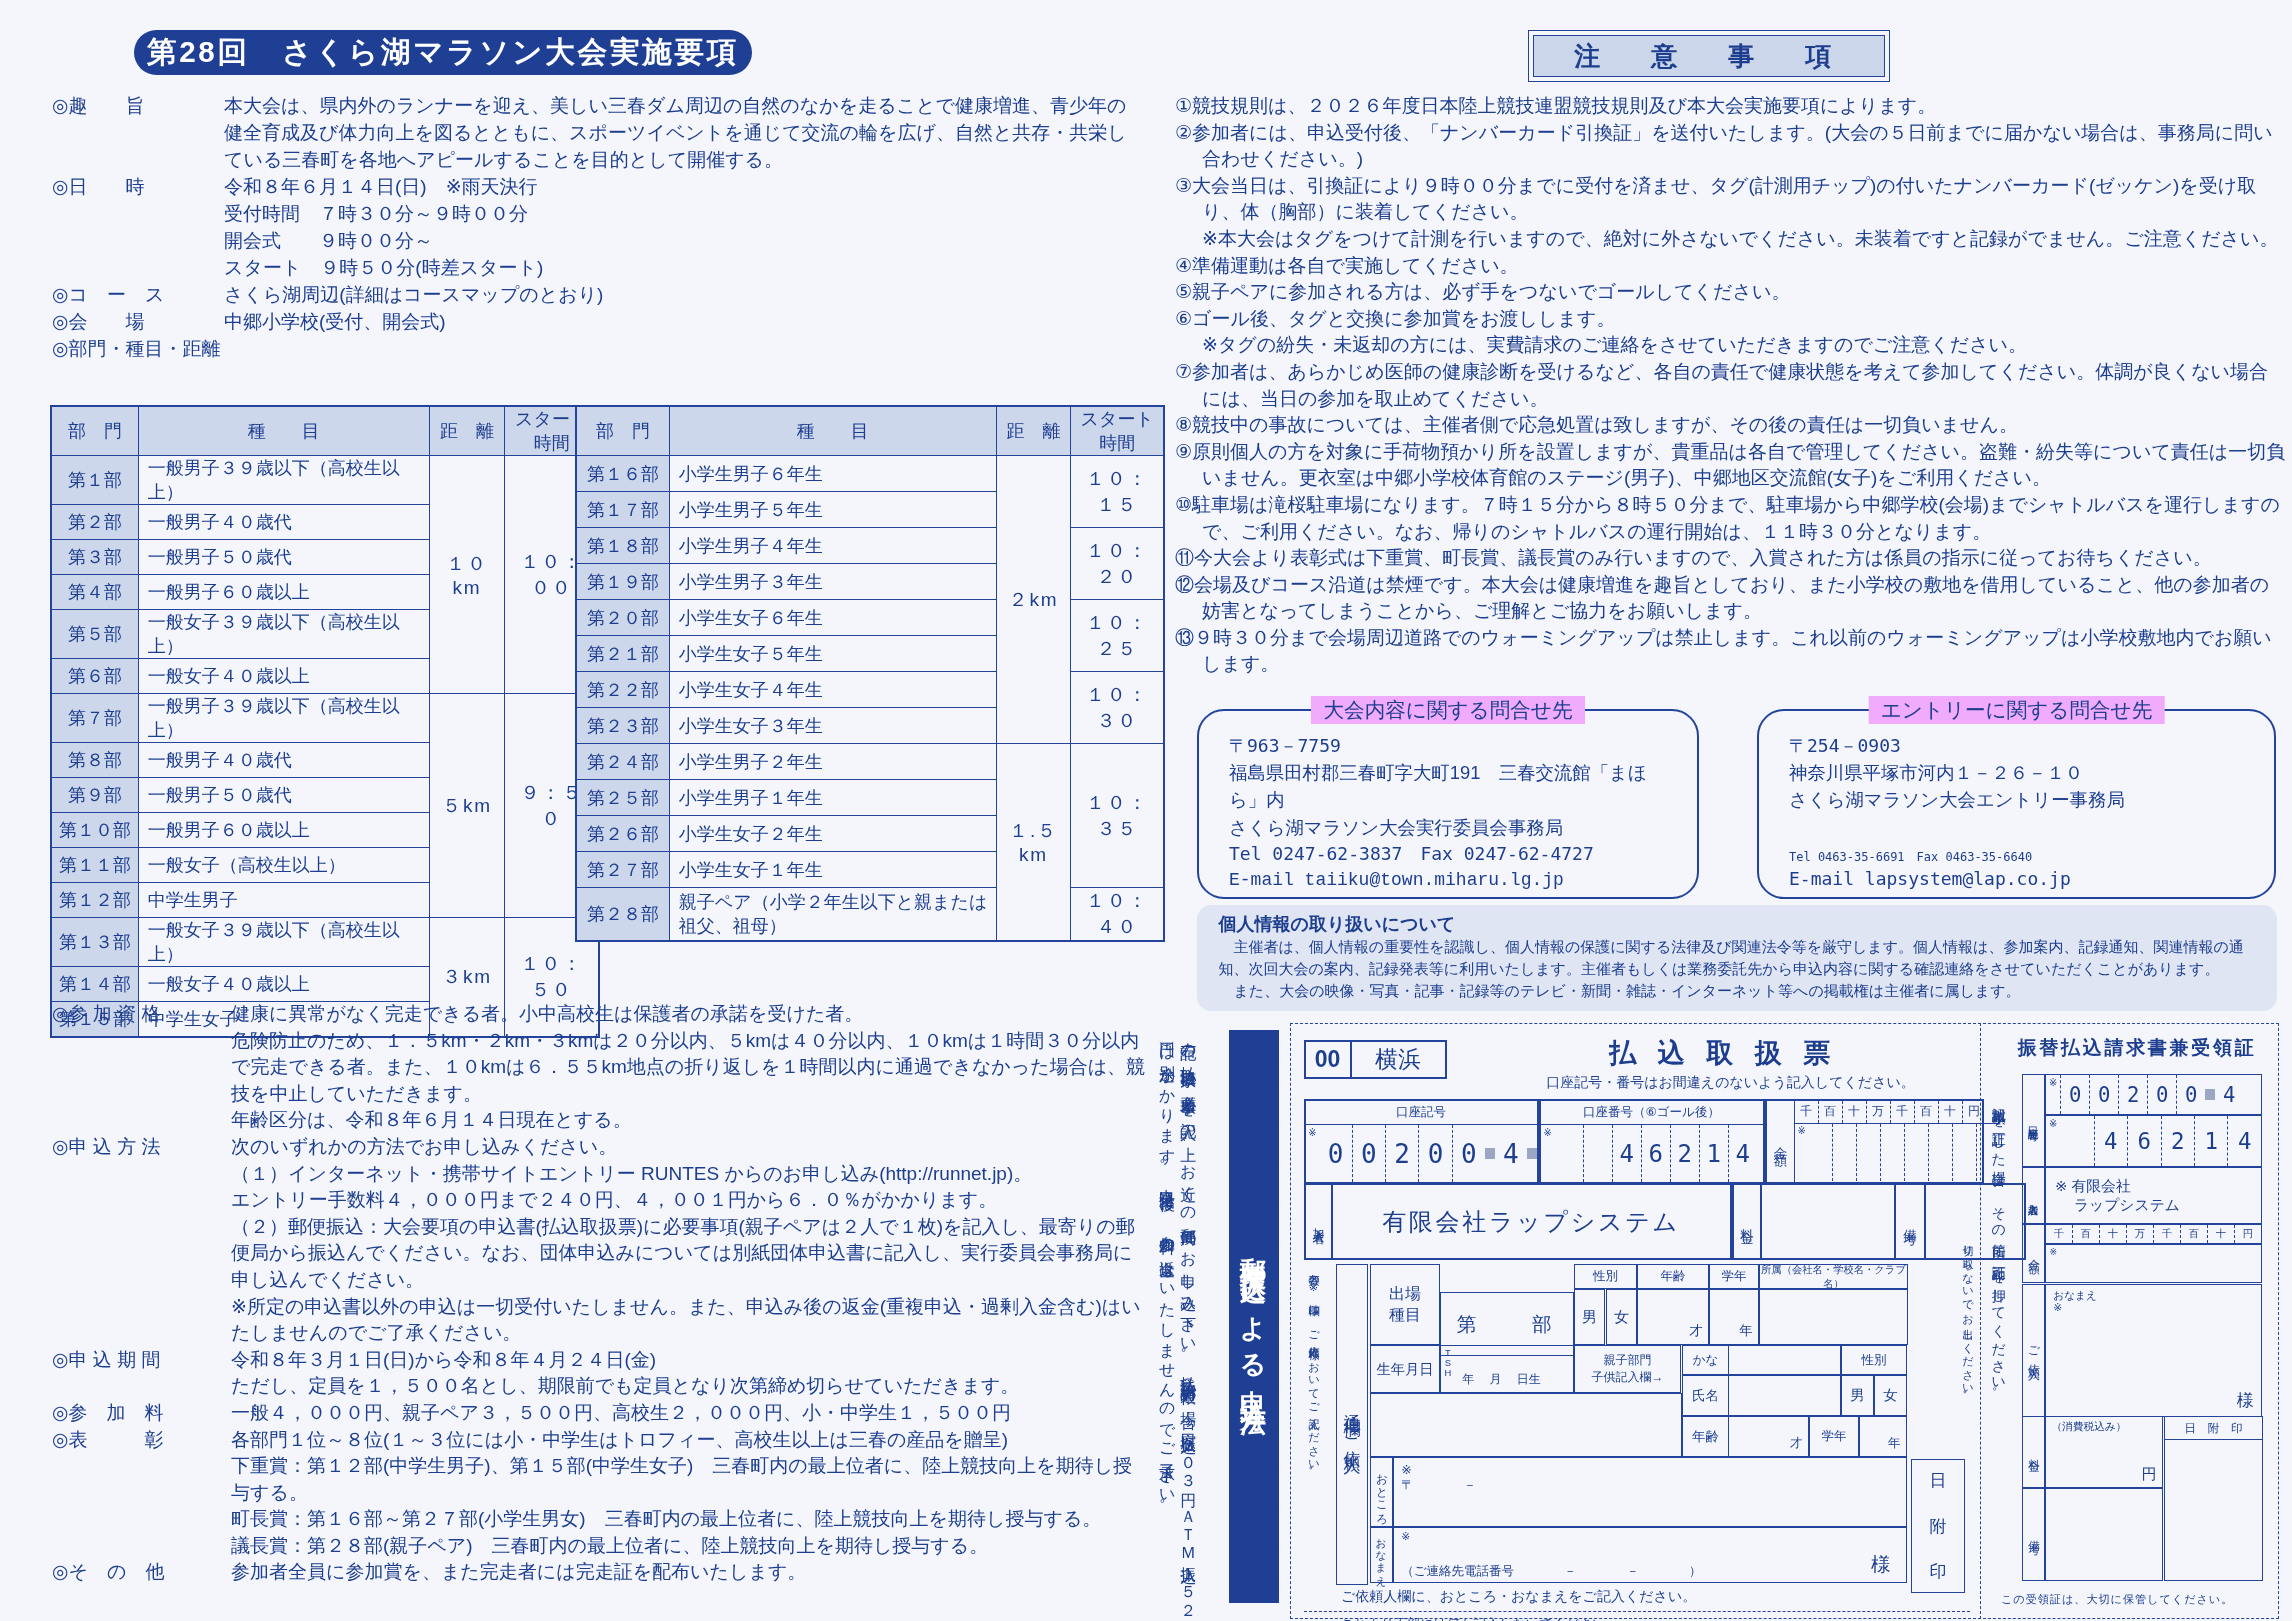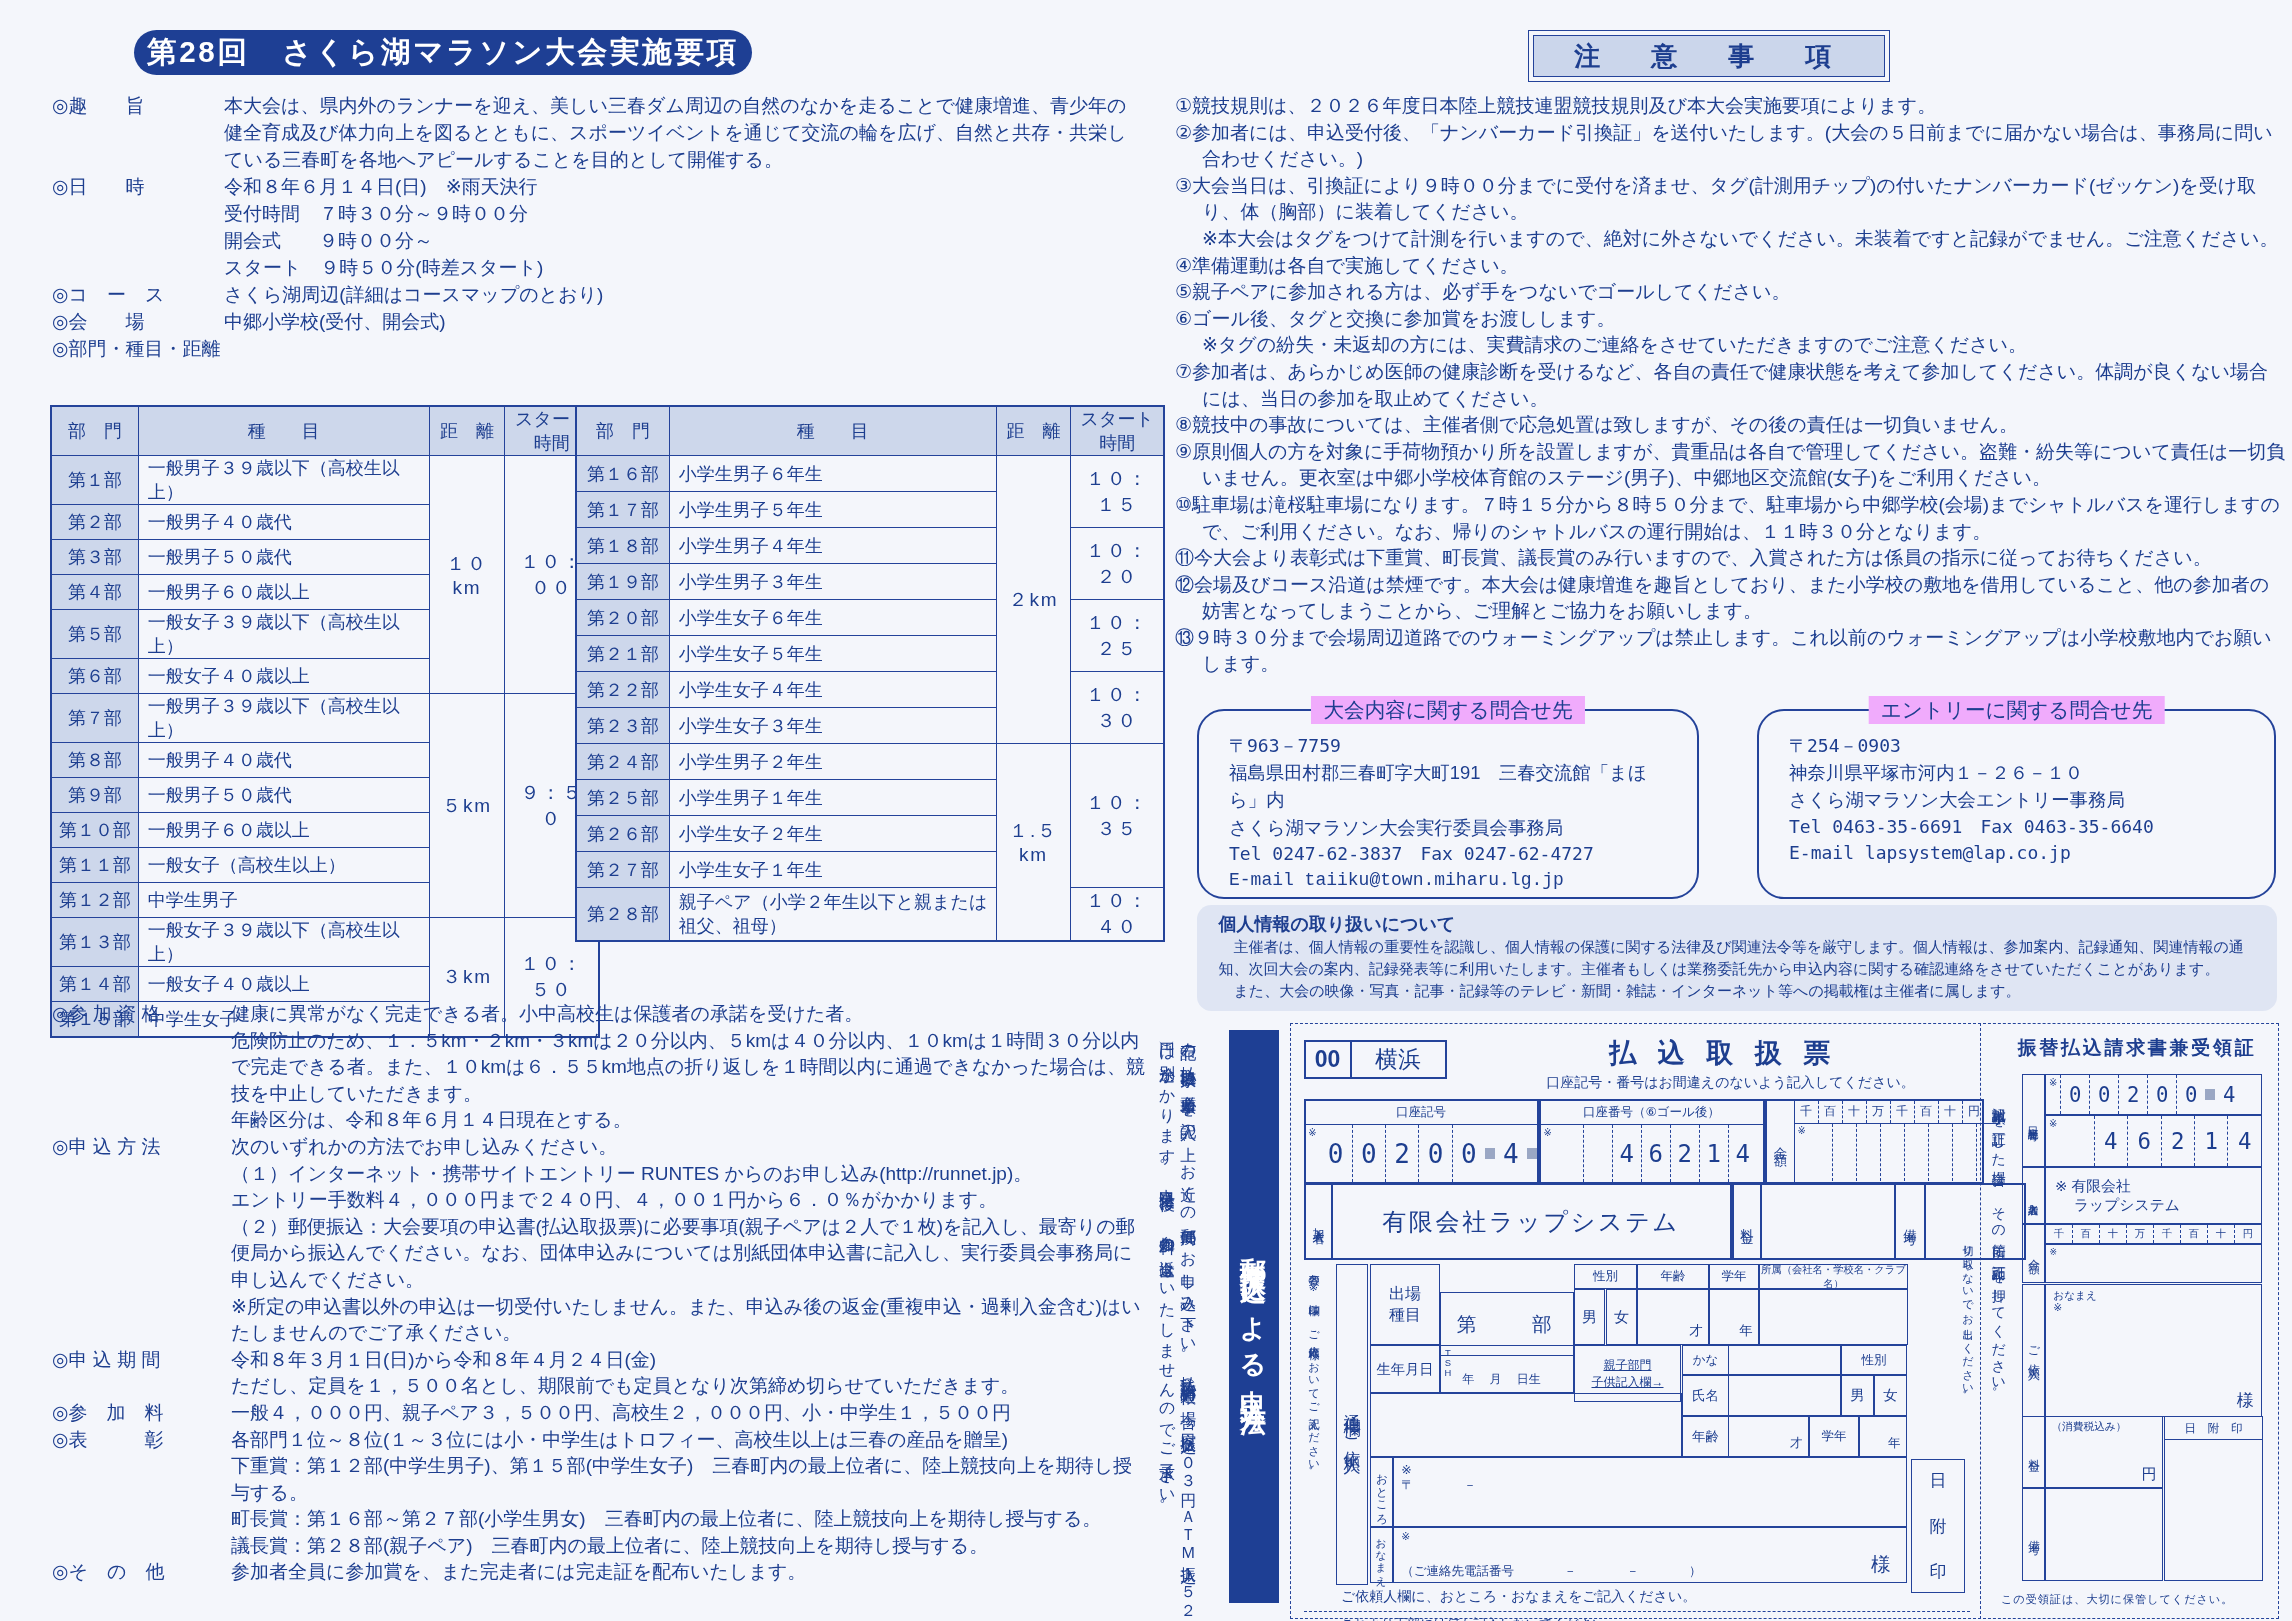--- a/index.html
+++ b/index.html
@@ -375,21 +375,21 @@
         <div class="mono" style="font-size: 18px;">Tel 0247-62-3837　Fax 0247-62-4727</div>
         <div class="mono" style="font-size: 18px; font-family: Liberation Mono, monospace;">E-mail taiiku@town.miharu.lg.jp</div>
       </div>
   </div>
   <div class="contact" id="contact1">
     <div class="contact-title">エントリーに関する問合せ先</div>
     <div class="contact-body">
         <div class="mono" style="font-size: 18px;">〒254－0903</div>
         <div>神奈川県平塚市河内１－２６－１０</div>
         <div>さくら湖マラソン大会エントリー事務局</div>
-        <div class="mono" style="font-size: 18px;">Tel 0463-35-6691　Fax 0463-35-6640</div>
+        <div class="mono" style="font-size: 12px; margin-top: 35px;">Tel 0463-35-6691　Fax 0463-35-6640</div>
         <div class="mono" style="font-size: 18px;">E-mail lapsystem@lap.co.jp</div>
       </div>
   </div>
 
   <div class="privacy">
     <div class="privacy-title">個人情報の取り扱いについて</div>
     <div class="privacy-body pre">　主催者は、個人情報の重要性を認識し、個人情報の保護に関する法律及び関連法令等を厳守します。個人情報は、参加案内、記録通知、関連情報の通知、次回大会の案内、記録発表等に利用いたします。主催者もしくは業務委託先から申込内容に関する確認連絡をさせていただくことがあります。
 　また、大会の映像・写真・記事・記録等のテレビ・新聞・雑誌・インターネット等への掲載権は主催者に属します。</div>
   </div>
 
@@ -490,21 +490,21 @@
         <div class="c" style="left: 339px; top: 25px; width: 50px; height: 56px; font-size: 13.4px; align-items: flex-end; justify-content: flex-end; padding: 0px 5.4px 3.6px 0px;">年</div>
         <div class="c" style="left: 389px; top: 0px; width: 149px; height: 25px; font-size: 10.3px;">所属（会社名・学校名・クラブ名）</div>
         <div class="c" style="left: 389px; top: 25px; width: 149px; height: 56px; font-size: 12.5px;"></div>
         <div class="c" style="left: 0px; top: 81px; width: 70px; height: 48px; font-size: 14.3px;">生年月日</div>
         <div class="c" style="left: 70px; top: 81px; width: 134px; height: 48px; font-size: 9px; justify-content: flex-start; align-items: stretch;">
           <div class="pre" style="font-size: 9.4px; line-height: 1.1; padding: 1.8px 3.6px;">T
 S
 H</div>
           <div style="font-size: 12px; align-self: flex-end; margin-left: 7.2px; padding-bottom: 3.6px;">年　 月　 日生</div>
         </div>
-        <div class="c pre" style="left: 204px; top: 81px; width: 107px; height: 57px; font-size: 12px; text-decoration: underline;">親子部門
+        <div class="c pre" style="left: 204px; top: 81px; width: 107px; height: 48px; font-size: 12px;">親子部門
 子供記入欄→</div>
         <div class="c" style="left: 312px; top: 81px; width: 47px; height: 30px; font-size: 12.5px;">かな</div>
         <div class="c" style="left: 358px; top: 81px; width: 113px; height: 30px; font-size: 12.5px;"></div>
         <div class="c" style="left: 471px; top: 81px; width: 66px; height: 30px; font-size: 12.5px;">性別</div>
         <div class="c" style="left: 312px; top: 111px; width: 47px; height: 41px; font-size: 13.4px;">氏名</div>
         <div class="c" style="left: 358px; top: 111px; width: 113px; height: 41px; font-size: 12.5px;"></div>
         <div class="c" style="left: 471px; top: 111px; width: 33px; height: 41px; font-size: 14.3px;">男</div>
         <div class="c" style="left: 504px; top: 111px; width: 33px; height: 41px; font-size: 14.3px;">女</div>
         <div class="c" style="left: 312px; top: 152px; width: 47px; height: 41px; font-size: 13.4px;">年齢</div>
         <div class="c" style="left: 358px; top: 152px; width: 81px; height: 41px; font-size: 12.5px; align-items: flex-end; justify-content: flex-end; padding: 0px 5.4px 3.6px 0px;">才</div>

